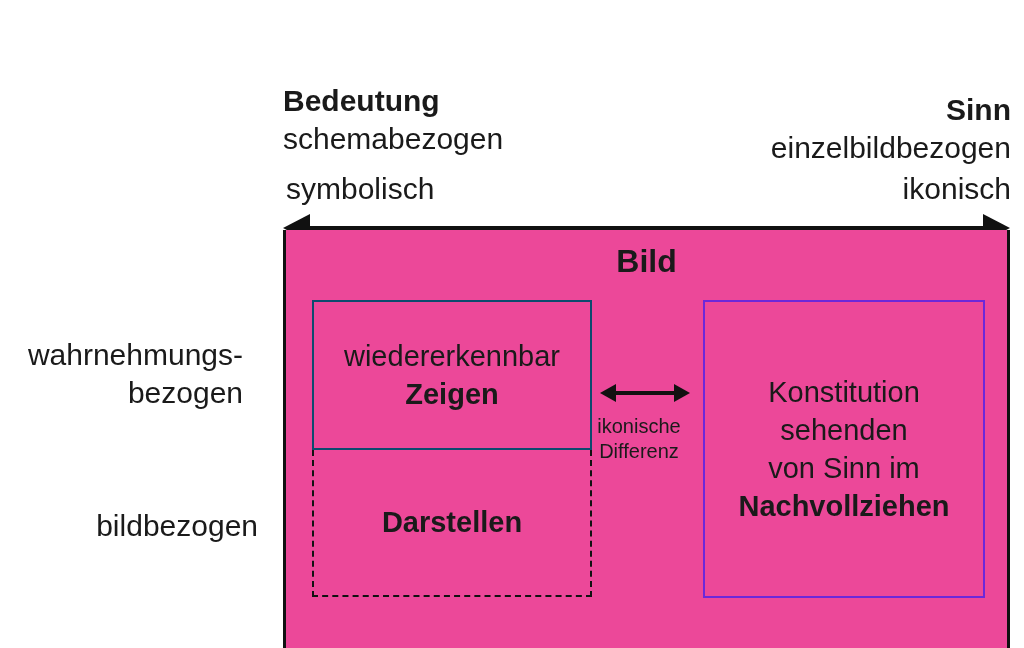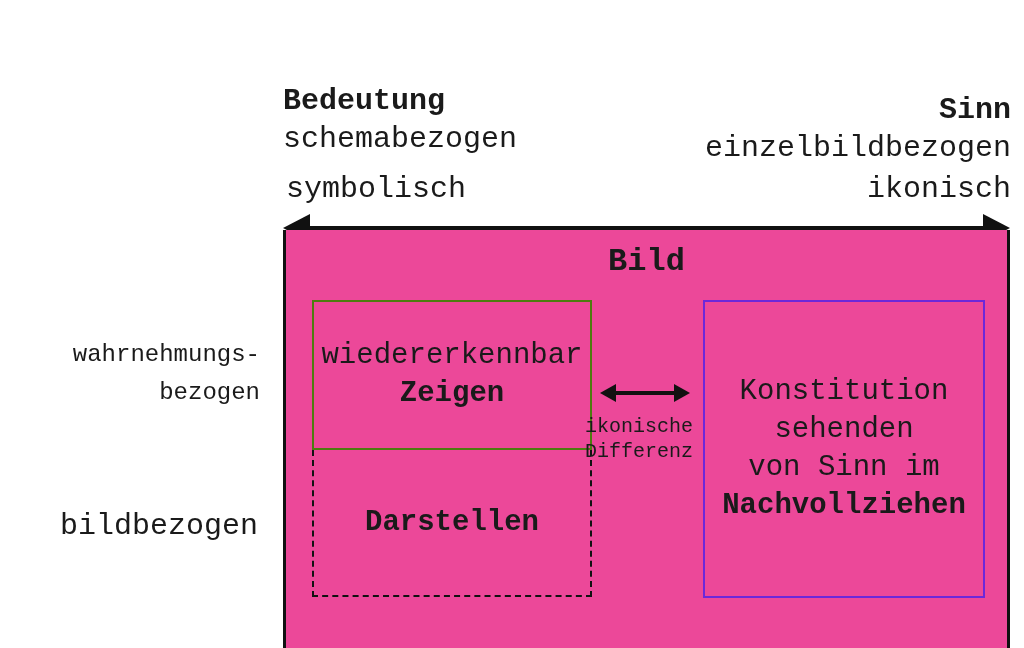--- a/index.html
+++ b/index.html
@@ -1,20 +1,20 @@
 <!DOCTYPE html>
 <html><head>
 <meta charset="utf-8">
 <style>
   html, body { margin: 0; padding: 0; }
   body { width: 1024px; height: 648px; overflow: hidden; }
   .canvas {
     position: relative; width: 1024px; height: 648px;
     background: #ffffff; color: #1a1a1a;
-    font-family: Liberation Mono, monospace;
+    font-family: Liberation Sans, sans-serif;
   }
   .b { font-weight: bold; }
 
   
   .hdr-left  { position: absolute; left: 283px; top: 82px;  font-size: 30px; line-height: 38px; text-align: left; }
   .hdr-right { position: absolute; right: 13px; top: 82px;  font-size: 30px; line-height: 38px; text-align: right; margin-top: 9px; }
   .pole-left  { position: absolute; left: 286px; top: 170px; font-size: 30px; line-height: 38px; }
   .pole-right { position: absolute; right: 13px; top: 170px; font-size: 30px; line-height: 38px; }
 
   
@@ -26,21 +26,21 @@
 
   
   .bild-box {
     position: absolute; left: 283px; top: 230px; width: 727px; height: 430px;
     background: #ec4899; border: 3px solid #111; border-top: none; box-sizing: border-box;
   }
   .bild-title { position: absolute; left: 0; right: 0; top: 13px; text-align: center; font-size: 32px; font-weight: bold; }
 
   .zeigen-box {
     position: absolute; left: 26px; top: 70px; width: 280px; height: 150px;
-    border: 2px solid #4d7c0f; box-sizing: border-box;
+    border: 2px solid #0c4a6e; box-sizing: border-box;
     display: flex; flex-direction: column; align-items: center; justify-content: center;
     font-size: 29px; line-height: 38px; text-align: center;
   }
   .darstellen-box {
     position: absolute; left: 26px; top: 220px; width: 280px; height: 147px;
     border: 2px dashed #111; border-top: none; box-sizing: border-box;
     display: flex; align-items: center; justify-content: center;
     font-size: 29px; font-weight: bold; text-align: center;
   }
   .konstitution-box {
@@ -55,21 +55,21 @@
   .mid-arrow .shaft { position: absolute; left: 10px; right: 10px; top: 7px; height: 4px; background: #111; }
   .mah { position: absolute; width: 0; height: 0; top: 0; }
   .mah-left  { left: 0;  border-top: 9px solid transparent; border-bottom: 9px solid transparent; border-right: 16px solid #111; }
   .mah-right { right: 0; border-top: 9px solid transparent; border-bottom: 9px solid transparent; border-left: 16px solid #111; }
   .differenz-label {
     position: absolute; left: 291px; top: 184px; width: 124px;
     text-align: center; font-size: 20px; line-height: 25px;
   }
 
   
-  .side-upper { position: absolute; right: 764px; top: 336px; font-size: 24px; line-height: 38px; text-align: right; white-space: nowrap; }
+  .side-upper { position: absolute; right: 781px; top: 336px; font-size: 30px; line-height: 38px; text-align: right; white-space: nowrap; }
   .side-lower { position: absolute; right: 766px; top: 507px; font-size: 30px; line-height: 38px; text-align: right; white-space: nowrap; }
 </style>
 </head>
 <body>
 
 <div class="canvas">
 
   <div class="hdr-left">
     <div class="b">Bedeutung</div>
     <div>schemabezogen</div>

